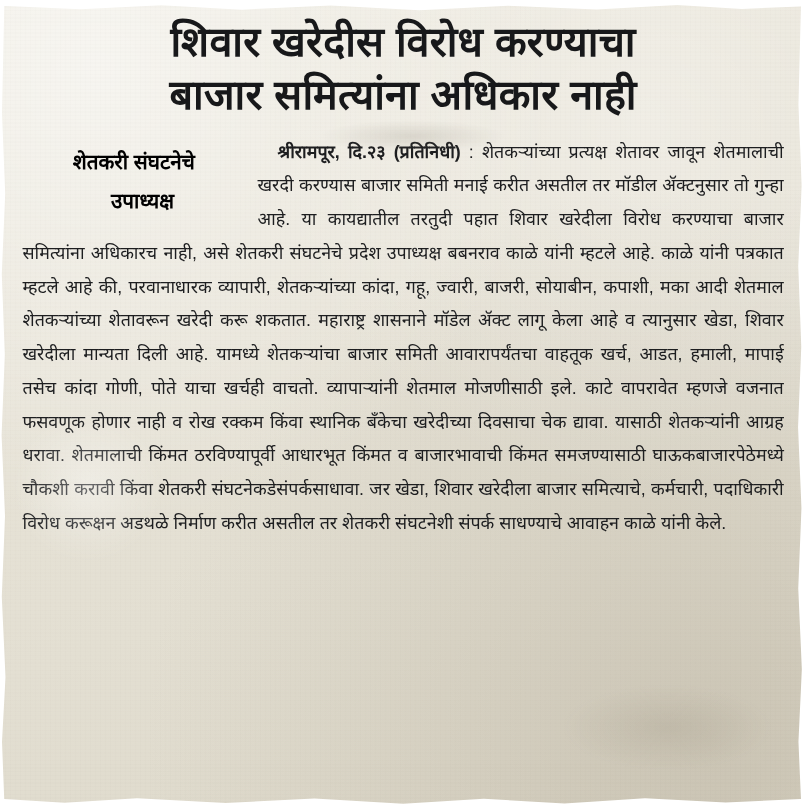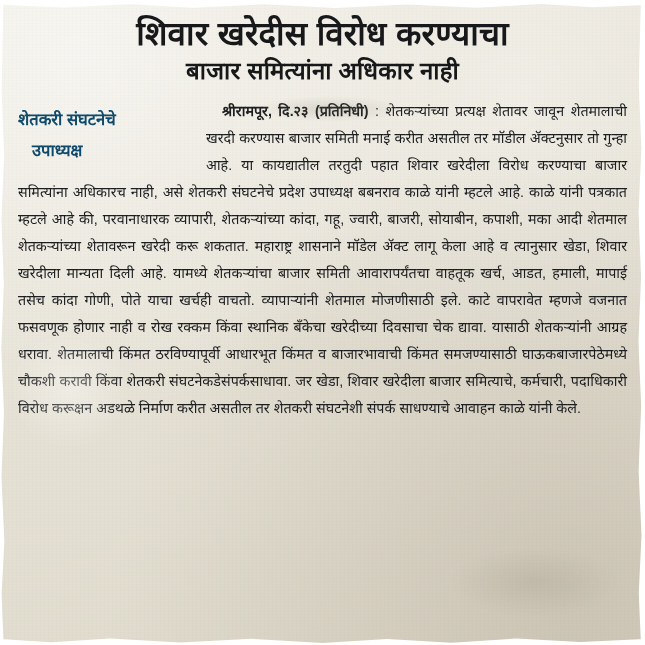--- a/index.html
+++ b/index.html
@@ -60,21 +60,21 @@
     font-weight: bold;
     color: #17181a;
     letter-spacing: 0.2px;
   }
   .headline .line1 {
     font-size: 33px;
     line-height: 1.22;
     white-space: nowrap;
   }
   .headline .line2 {
-    font-size: 24px;
+    font-size: 33px;
     line-height: 1.22;
     white-space: nowrap;
     margin-top: 2px;
     text-align: center;
   }
 
   .body-area {
     margin-top: 12px;
     position: relative;
     color: #1d1e20;
@@ -93,30 +93,30 @@
   }
   .reporter {
     font-weight: bold;
   }
 
   
   .pullquote {
     float: left;
     width: 178px;
     margin: 6px 10px 4px 0px;
-    color: #0c4a6e;
+    color: #000000;
     font-weight: bold;
     font-size: 16.5px;
     line-height: 31px;
-    text-align: left;
+    text-align: center;
     shape-margin: 4px;
   }
   .pullquote div { white-space: nowrap; }
   .pq-l1 { }
-  .pq-l2 { padding-left: 14px; }
+  .pq-l2 { padding-left: 14px; font-family: Liberation Mono, monospace; }
   .pq-l3 { padding-left: 4px; }
 
   
   #content { filter: saturate(0.95); }
   .smudge {
     position: absolute;
     border-radius: 50%;
     pointer-events: none;
   }
   .smudge.a { top: 96px; left: 255px; width: 150px; height: 26px; background: radial-gradient(ellipse at center, rgba(120,112,96,0.18), rgba(120,112,96,0) 70%); }

